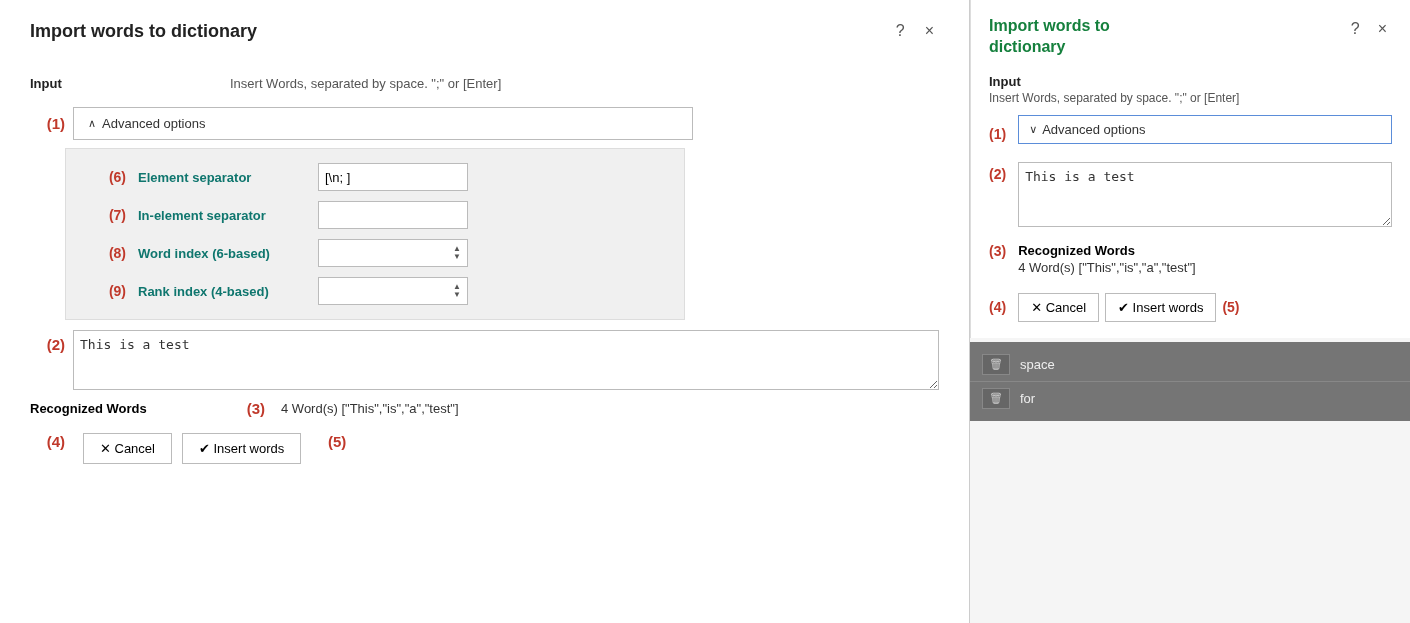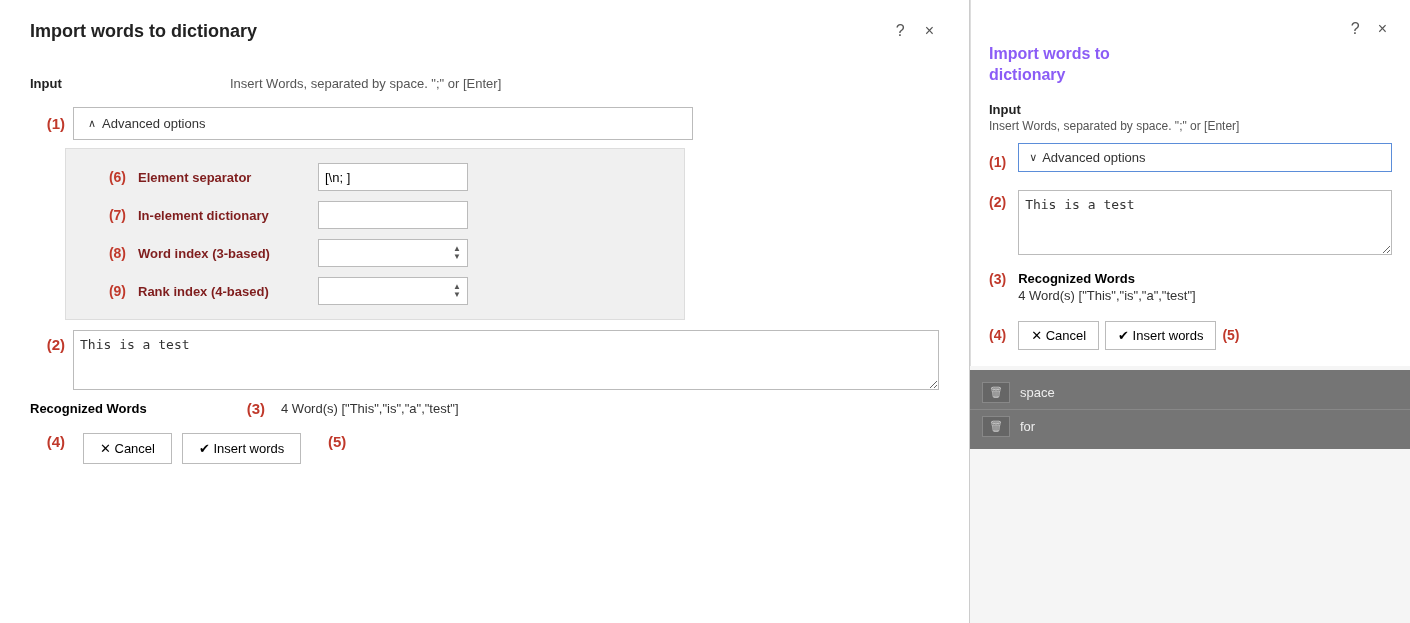--- a/index.html
+++ b/index.html
@@ -118,21 +118,21 @@
       font-weight: bold;
       min-width: 40px;
       text-align: right;
       margin-right: 12px;
     }
 
     .adv-label {
       font-weight: bold;
       font-size: 13px;
       min-width: 180px;
-      color: #7f1d1d;
+      color: #0f766e;
     }
 
     .adv-input {
       border: 1px solid #bbb;
       background: #fff;
       padding: 4px 6px;
       font-size: 13px;
       width: 150px;
       height: 28px;
     }
@@ -231,23 +231,22 @@
     .right-dialog-header {
       display: flex;
       align-items: flex-start;
       justify-content: space-between;
       margin-bottom: 16px;
     }
 
     .right-title {
       font-size: 16px;
       font-weight: bold;
-      color: #8b5cf6;
+      color: #15803d;
       line-height: 1.3;
-      margin-top: 28px;
     }
 
     .right-header-actions {
       display: flex;
       gap: 8px;
       align-items: center;
       margin-top: 2px;
     }
 
     .right-form-label {
@@ -392,27 +391,27 @@
     <div class="advanced-section">
 
       <div class="adv-row">
         <span class="adv-number">(6)</span>
         <span class="adv-label">Element separator</span>
         <input class="adv-input" type="text" value="[\n; ]" style="">
       </div>
 
       <div class="adv-row">
         <span class="adv-number">(7)</span>
-        <span class="adv-label">In-element dictionary</span>
+        <span class="adv-label">In-element separator</span>
         <input class="adv-input" type="text" value="" style="">
       </div>
 
       <div class="adv-row">
         <span class="adv-number">(8)</span>
-        <span class="adv-label">Word index (3-based)</span>
+        <span class="adv-label">Word index (6-based)</span>
         <div class="adv-input-spinner">
           <span></span>
           <span class="spinner-arrows">▲<br>▼</span>
         </div>
       </div>
 
       <div class="adv-row">
         <span class="adv-number">(9)</span>
         <span class="adv-label">Rank index (4-based)</span>
         <div class="adv-input-spinner">

